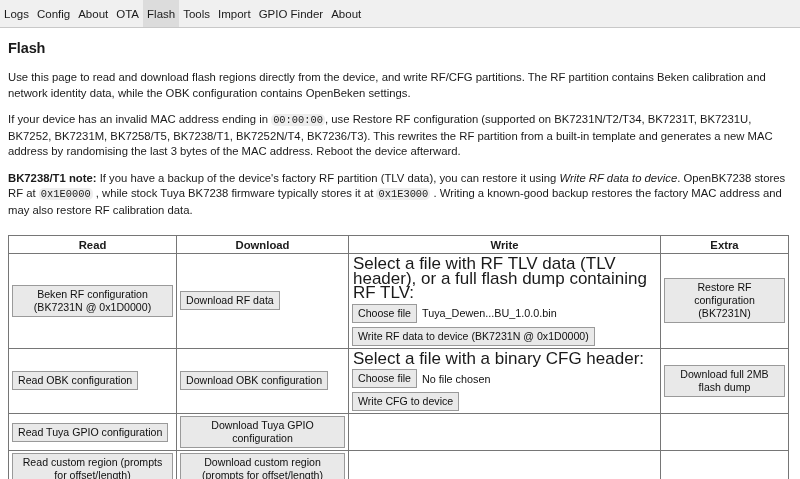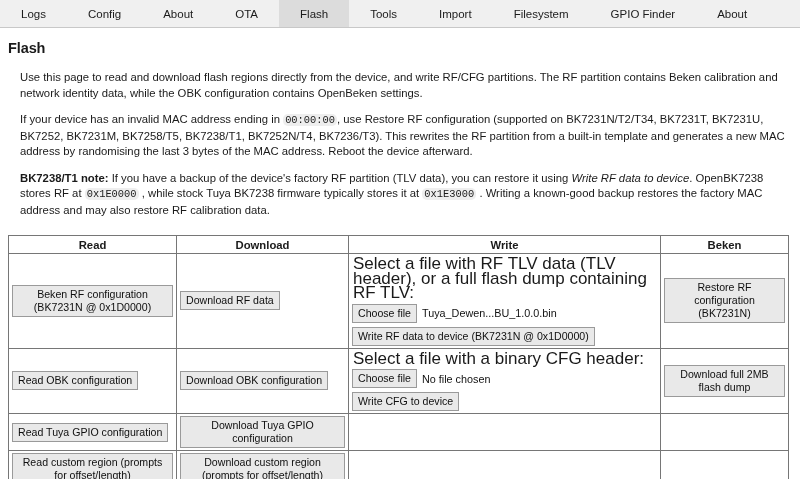--- a/index.html
+++ b/index.html
@@ -20,42 +20,42 @@
   .tabbar {
     display: flex;
     align-items: stretch;
     height: 27px;
     background: #f0f0f0;
     border-bottom: 1px solid #c8c8c8;
   }
   .tab {
     display: flex;
     align-items: center;
-    padding: 0 21px;
+    padding: 0 4px;
     font-size: 11.5px;
     color: #1b1b1b;
     white-space: nowrap;
     cursor: pointer;
   }
   .tab.active {
     background: #dcdcdc;
   }
 
   
   .page {
     padding: 10px 8px 0 8px;
   }
   h1.page-title {
     font-size: 14.5px;
     font-weight: bold;
     margin: 2px 0 14px 0;
     letter-spacing: -0.1px;
   }
   p.para {
-    margin: 0 0 11px 12px;
+    margin: 0 0 11px 0;
     line-height: 15.5px;
     font-size: 11.3px;
   }
   code, .code {
     font-family: "Liberation Mono", "DejaVu Sans Mono", monospace;
     font-size: 10.4px;
     background: #eeeeee;
     padding: 0 2px;
     border-radius: 5px;
     color: #1a1a1a;
@@ -138,21 +138,20 @@
 <body>
 
 <div class="tabbar">
   <div class="tab">Logs</div>
   <div class="tab">Config</div>
   <div class="tab">About</div>
   <div class="tab">OTA</div>
   <div class="tab active">Flash</div>
   <div class="tab">Tools</div>
   <div class="tab">Import</div>
-  <div class="tab">Filesystem</div>
   <div class="tab">GPIO Finder</div>
   <div class="tab">About</div>
 </div>
 
 <div class="page">
 
   <h1 class="page-title">Flash</h1>
 
   <p class="para">Use this page to read and download flash regions directly from the device, and write RF/CFG partitions. The RF partition contains Beken calibration and network identity data, while the OBK configuration contains OpenBeken settings.</p>
 
@@ -170,21 +169,21 @@
       <col class="col-read">
       <col class="col-download">
       <col class="col-write">
       <col class="col-extra">
     </colgroup>
     <thead>
       <tr>
         <th>Read</th>
         <th>Download</th>
         <th>Write</th>
-        <th>Beken</th>
+        <th>Extra</th>
       </tr>
     </thead>
     <tbody>
 
       <tr class="row-tall">
         <td class="cell-center">
           <button class="btn wide">Beken RF configuration (BK7231N @ 0x1D0000)</button>
         </td>
         <td>
           <button class="btn fit">Download RF data</button>

